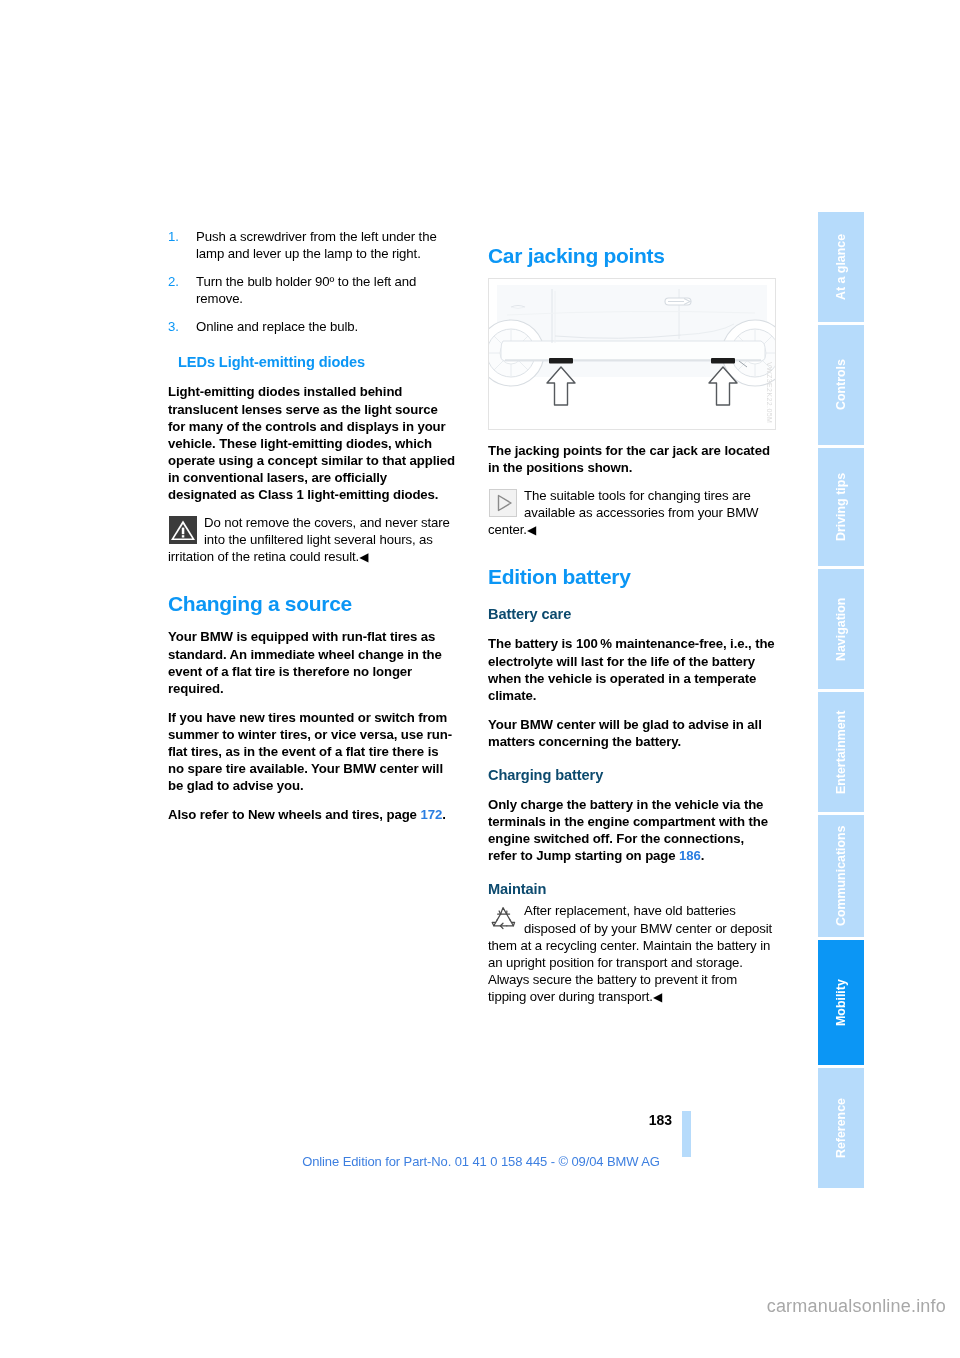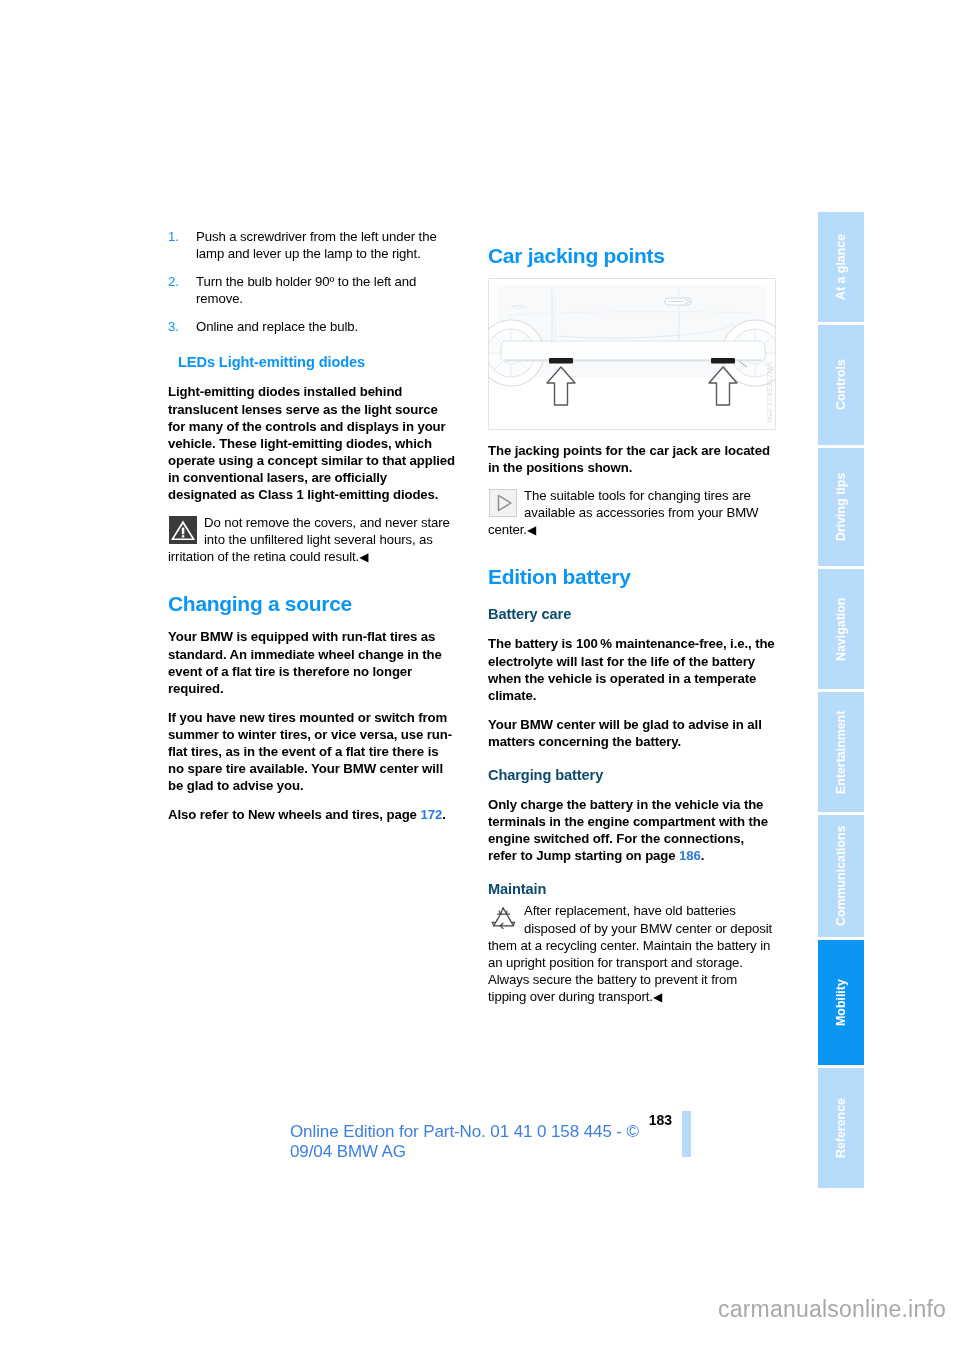--- a/index.html
+++ b/index.html
@@ -193,44 +193,44 @@
     top: 0;
     width: 672px;
     text-align: right;
     font-size: 14px;
     font-weight: bold;
     color: #000000;
   }
   #footer-line {
     position: absolute;
     left: 290px;
-    top: 10px;
+    top: 42px;
     width: 382px;
-    text-align: left;
-    font-size: 17px;
+    text-align: center;
+    font-size: 13px;
     color: #3d7fe0;
     letter-spacing: -0.1px;
   }
   #footer-bar {
     position: absolute;
     left: 682px;
     top: 1111px;
     width: 9px;
     height: 46px;
     background: #b6dbfb;
   }
 
   
   #site-watermark {
     position: absolute;
     left: 0;
     top: 1296px;
     width: 946px;
     text-align: right;
-    font-size: 23px;
+    font-size: 18px;
     color: #a8a8a8;
     letter-spacing: 0.2px;
   }
 </style>
 </head>
 <body>
 
 <div id="page-sheet">
 
   <div id="content-columns">

